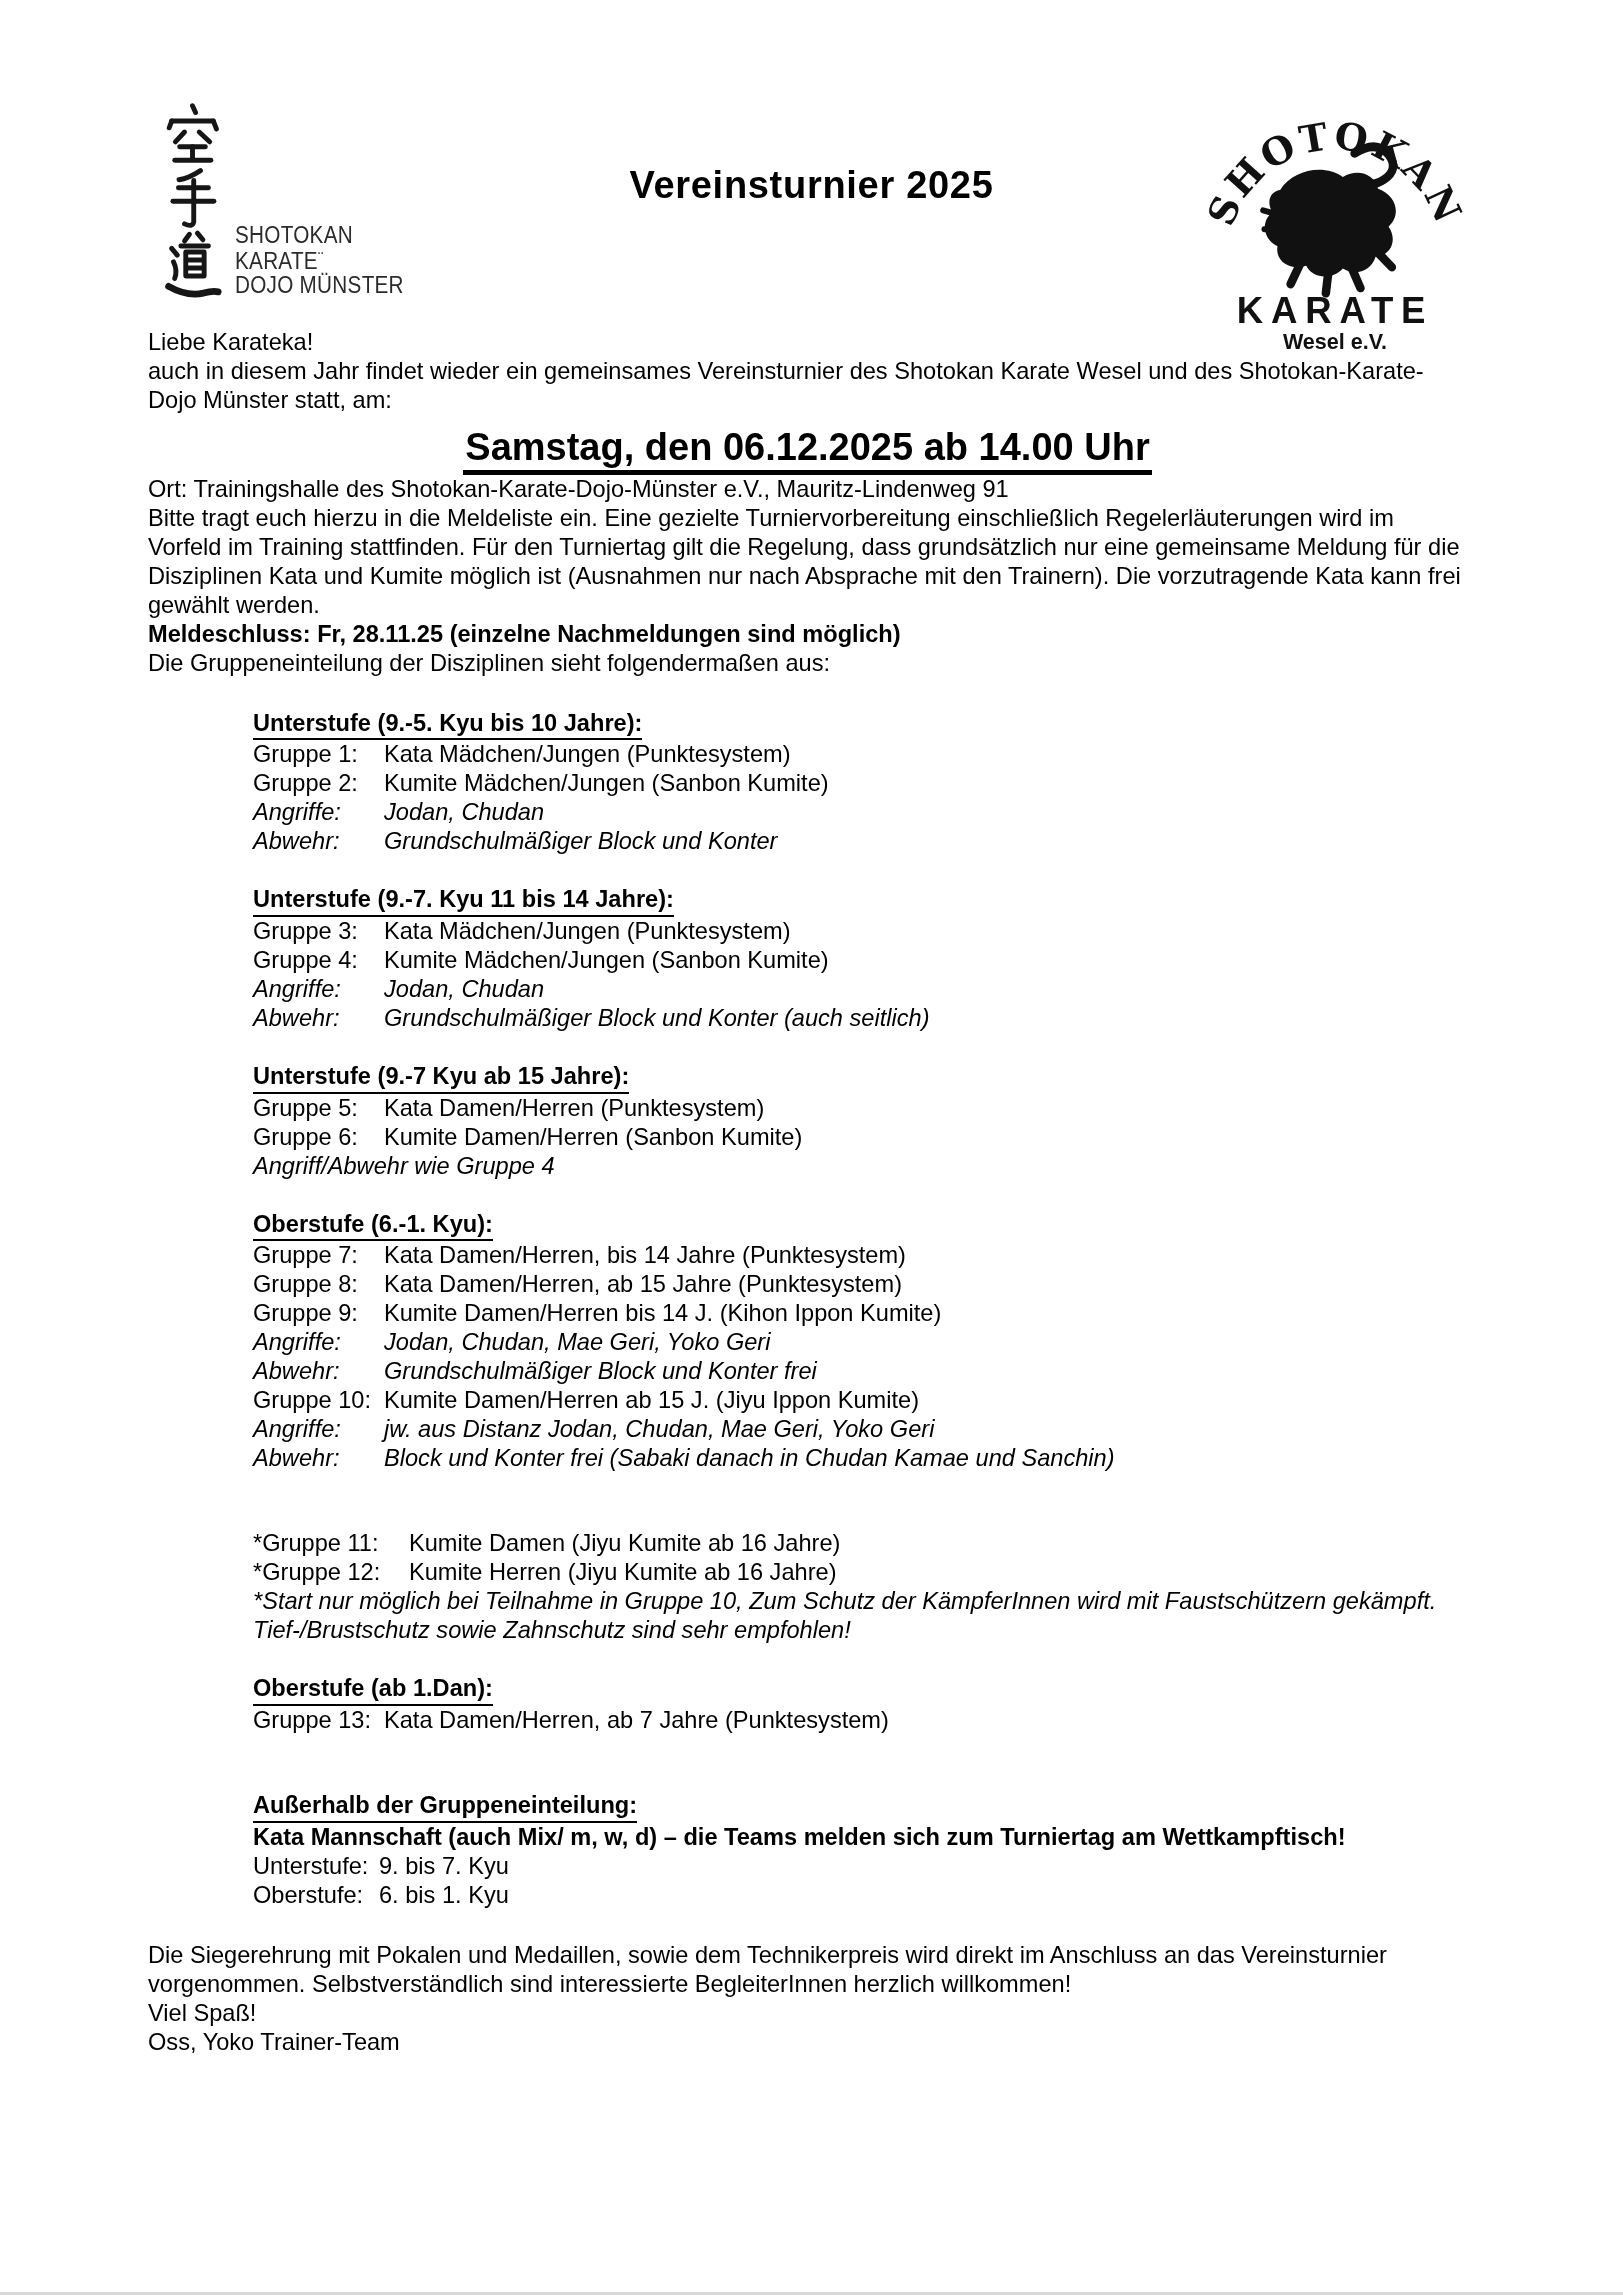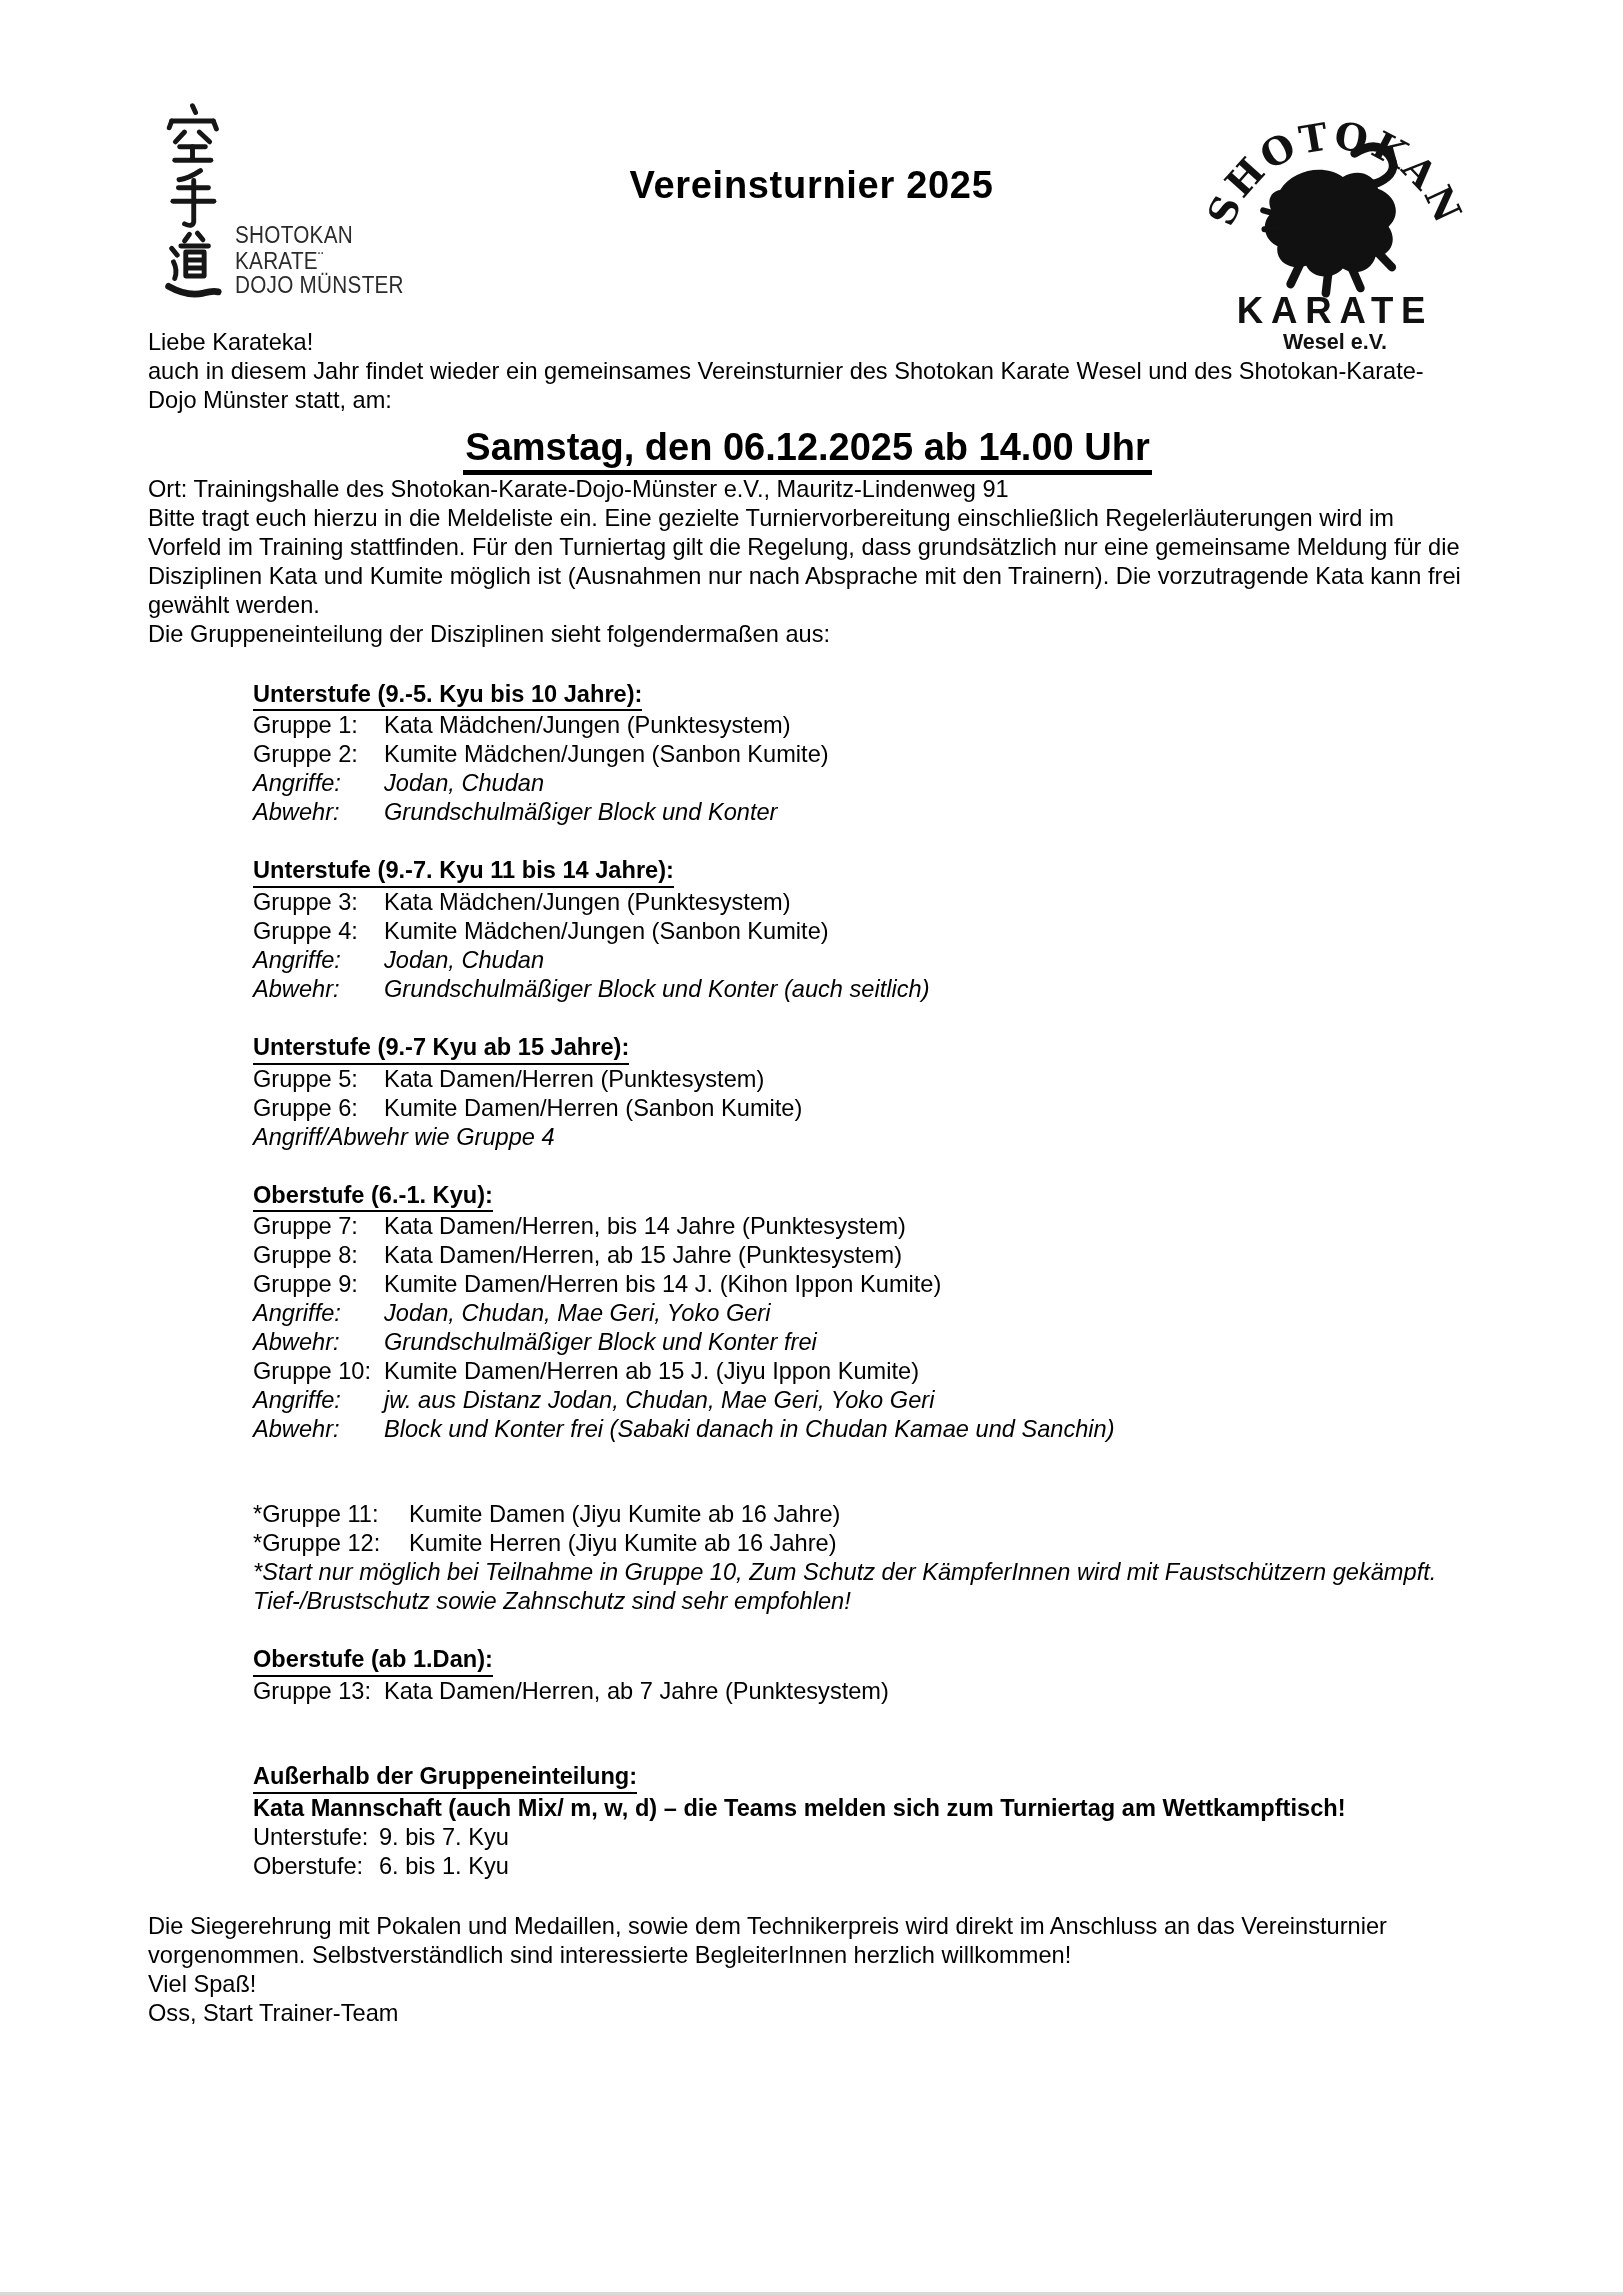--- a/index.html
+++ b/index.html
@@ -131,20 +131,21 @@
     <p>auch in diesem Jahr findet wieder ein gemeinsames Vereinsturnier des Shotokan Karate Wesel und des Shotokan-Karate-Dojo Münster statt, am:</p>
 
     <div class="date-wrap">
       <span class="date-heading">Samstag, den 06.12.2025 ab 14.00 Uhr</span>
     </div>
 
     <p class="ort">Ort: Trainingshalle des Shotokan-Karate-Dojo-Münster e.V., Mauritz-Lindenweg 91</p>
 
     <p class="info">Bitte tragt euch hierzu in die Meldeliste ein. Eine gezielte Turniervorbereitung einschließlich Regelerläuterungen wird im Vorfeld im Training stattfinden. Für den Turniertag gilt die Regelung, dass grundsätzlich nur eine gemeinsame Meldung für die Disziplinen Kata und Kumite möglich ist (Ausnahmen nur nach Absprache mit den Trainern). Die vorzutragende Kata kann frei gewählt werden.</p>
 
+    <p class="deadline">Meldeschluss: Fr, 28.11.25 (einzelne Nachmeldungen sind möglich)</p>
 
     <p class="grouping-intro">Die Gruppeneinteilung der Disziplinen sieht folgendermaßen aus:</p>
 
     <div class="section first">
       <div><span class="sec-heading">Unterstufe (9.-5. Kyu bis 10 Jahre):</span></div>
       <div class="row">
           <span class="lbl">Gruppe 1:</span>
           <span class="val">Kata Mädchen/Jungen (Punktesystem)</span>
         </div>
       <div class="row">
@@ -261,19 +262,19 @@
           <span class="lbl">Oberstufe:</span>
           <span class="val">6. bis 1. Kyu</span>
         </div>
     </div>
 
     <div class="closing">
       <div>Die Siegerehrung mit Pokalen und Medaillen, sowie dem Technikerpreis wird direkt im Anschluss an das Vereinsturnier vorgenommen. Selbstverständlich sind interessierte BegleiterInnen herzlich willkommen!</div>
       <div>Viel Spaß!</div>
     </div>
 
-    <p class="signoff">Oss, Start Trainer-Team</p>
+    <p class="signoff">Oss, Yoko Trainer-Team</p>
 
   </div>
 
   <div class="page-edge"></div>
 </div>
 
 
 </body></html>

